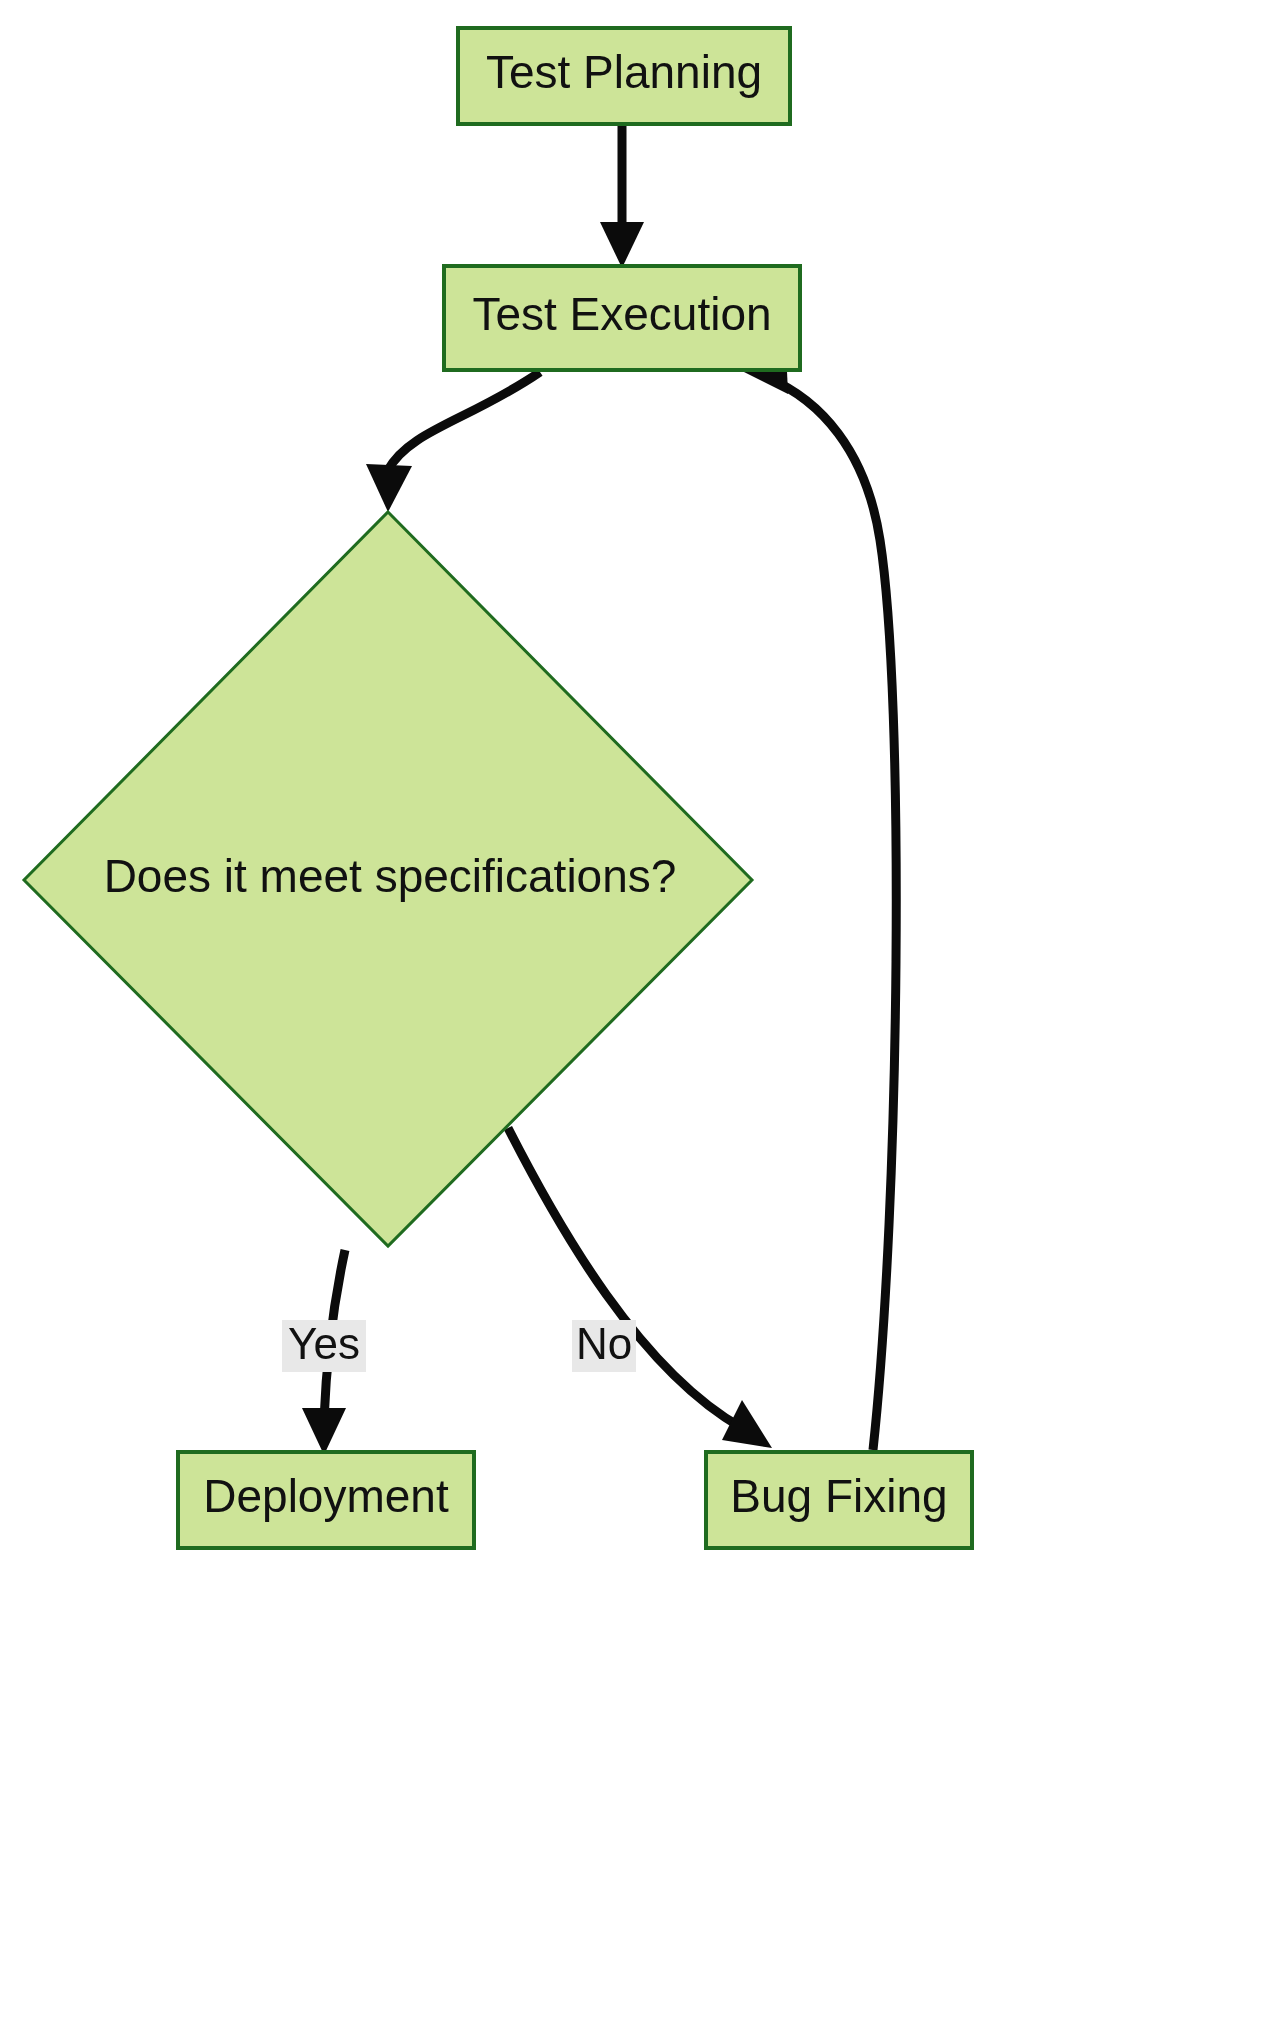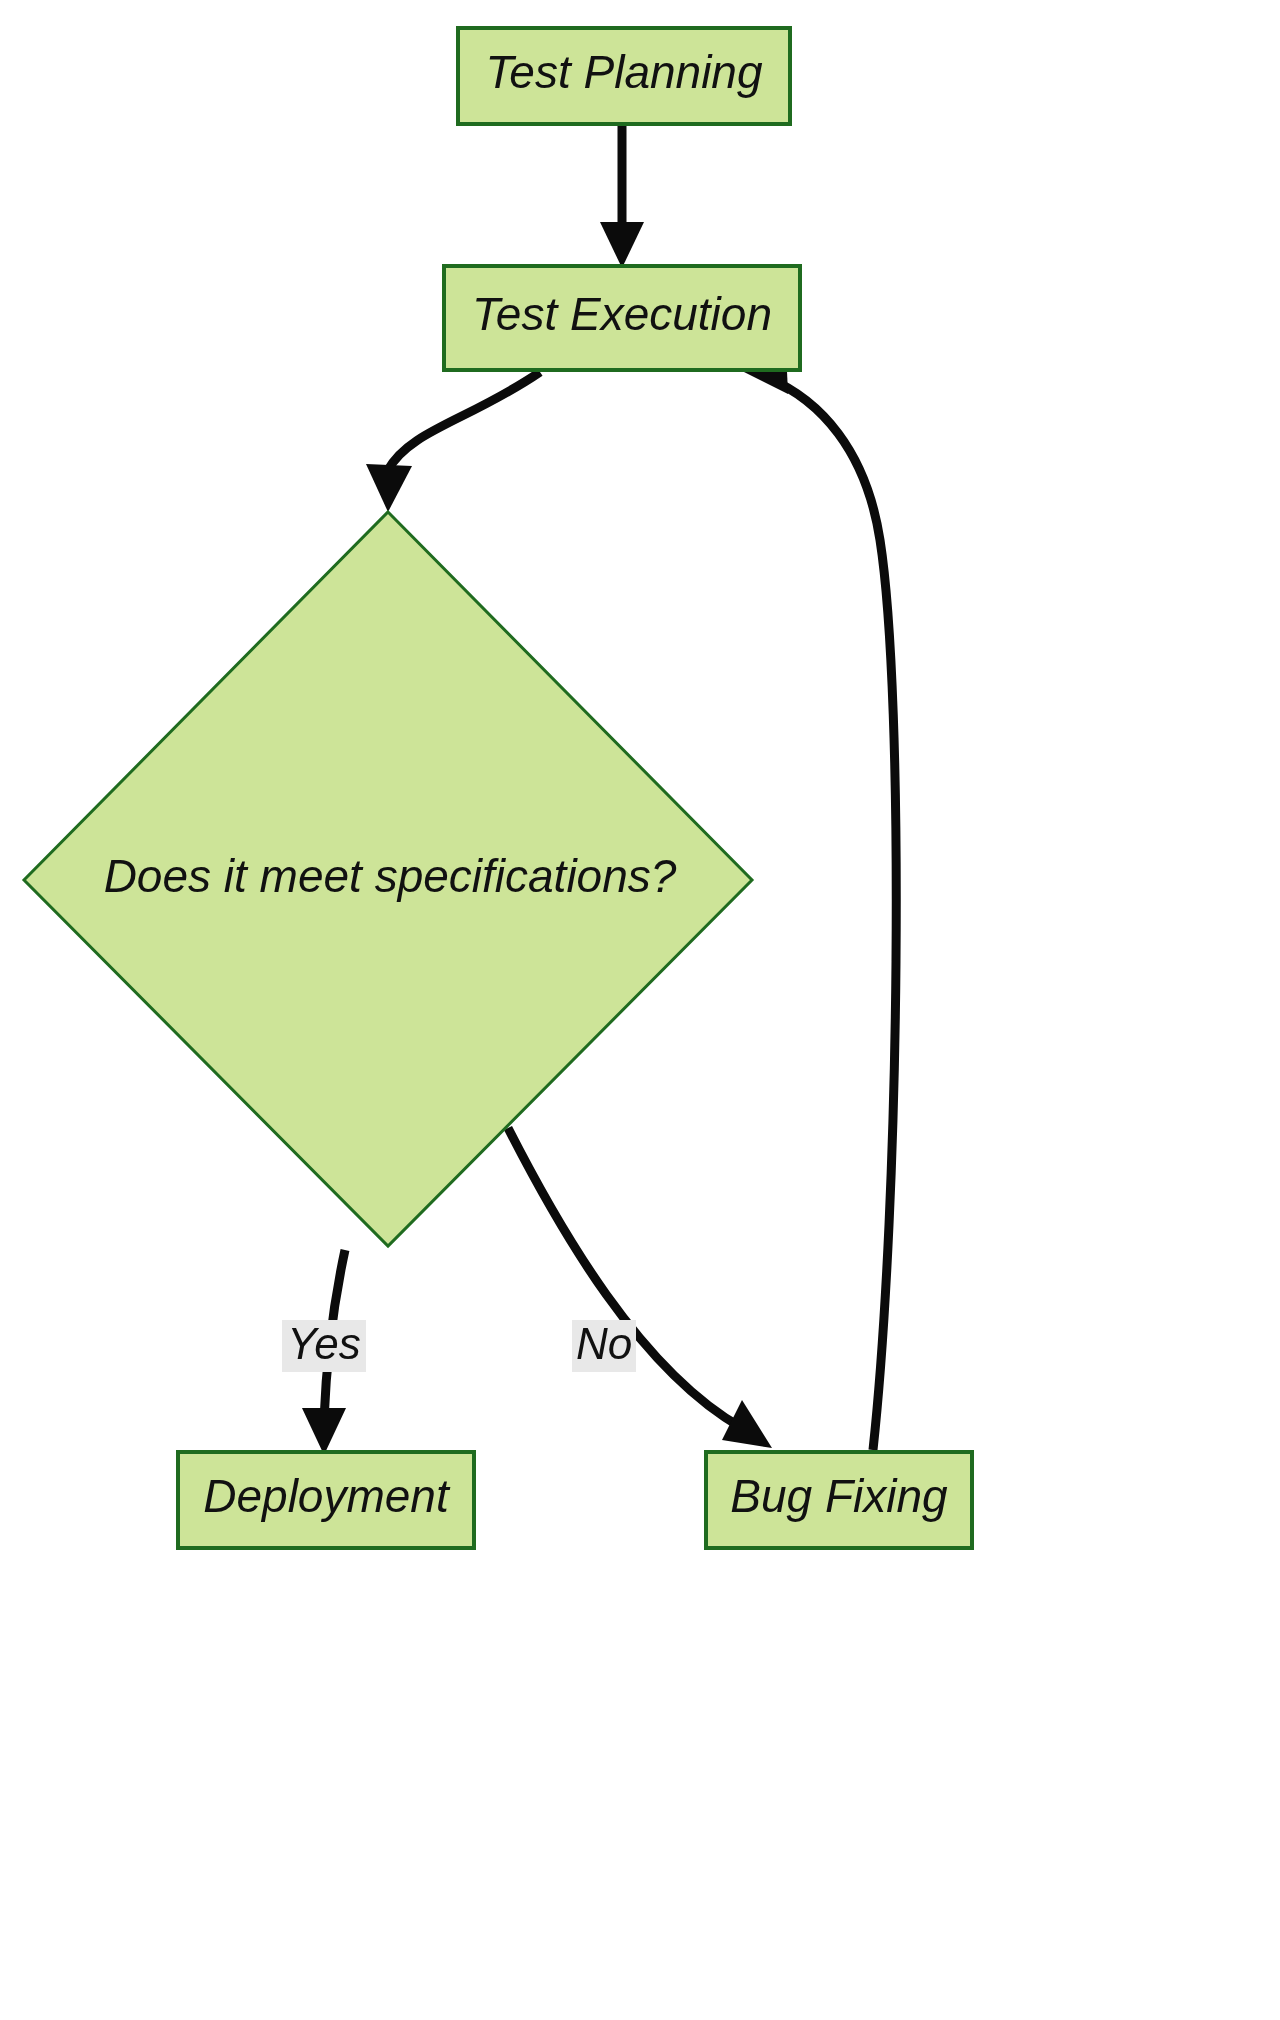--- a/index.html
+++ b/index.html
@@ -12,21 +12,20 @@
     width: 1280px;
     height: 2020px;
     font-family: "Liberation Sans", sans-serif;
     overflow: hidden;
   }
   #diagram-root {
     position: relative;
     width: 1280px;
     height: 2020px;
     background: #ffffff;
-    font-style: italic;
   }
   svg#flowchart-svg {
     position: absolute;
     top: 0;
     left: 0;
     width: 1280px;
     height: 2020px;
     display: block;
   }
   .node-shape {

